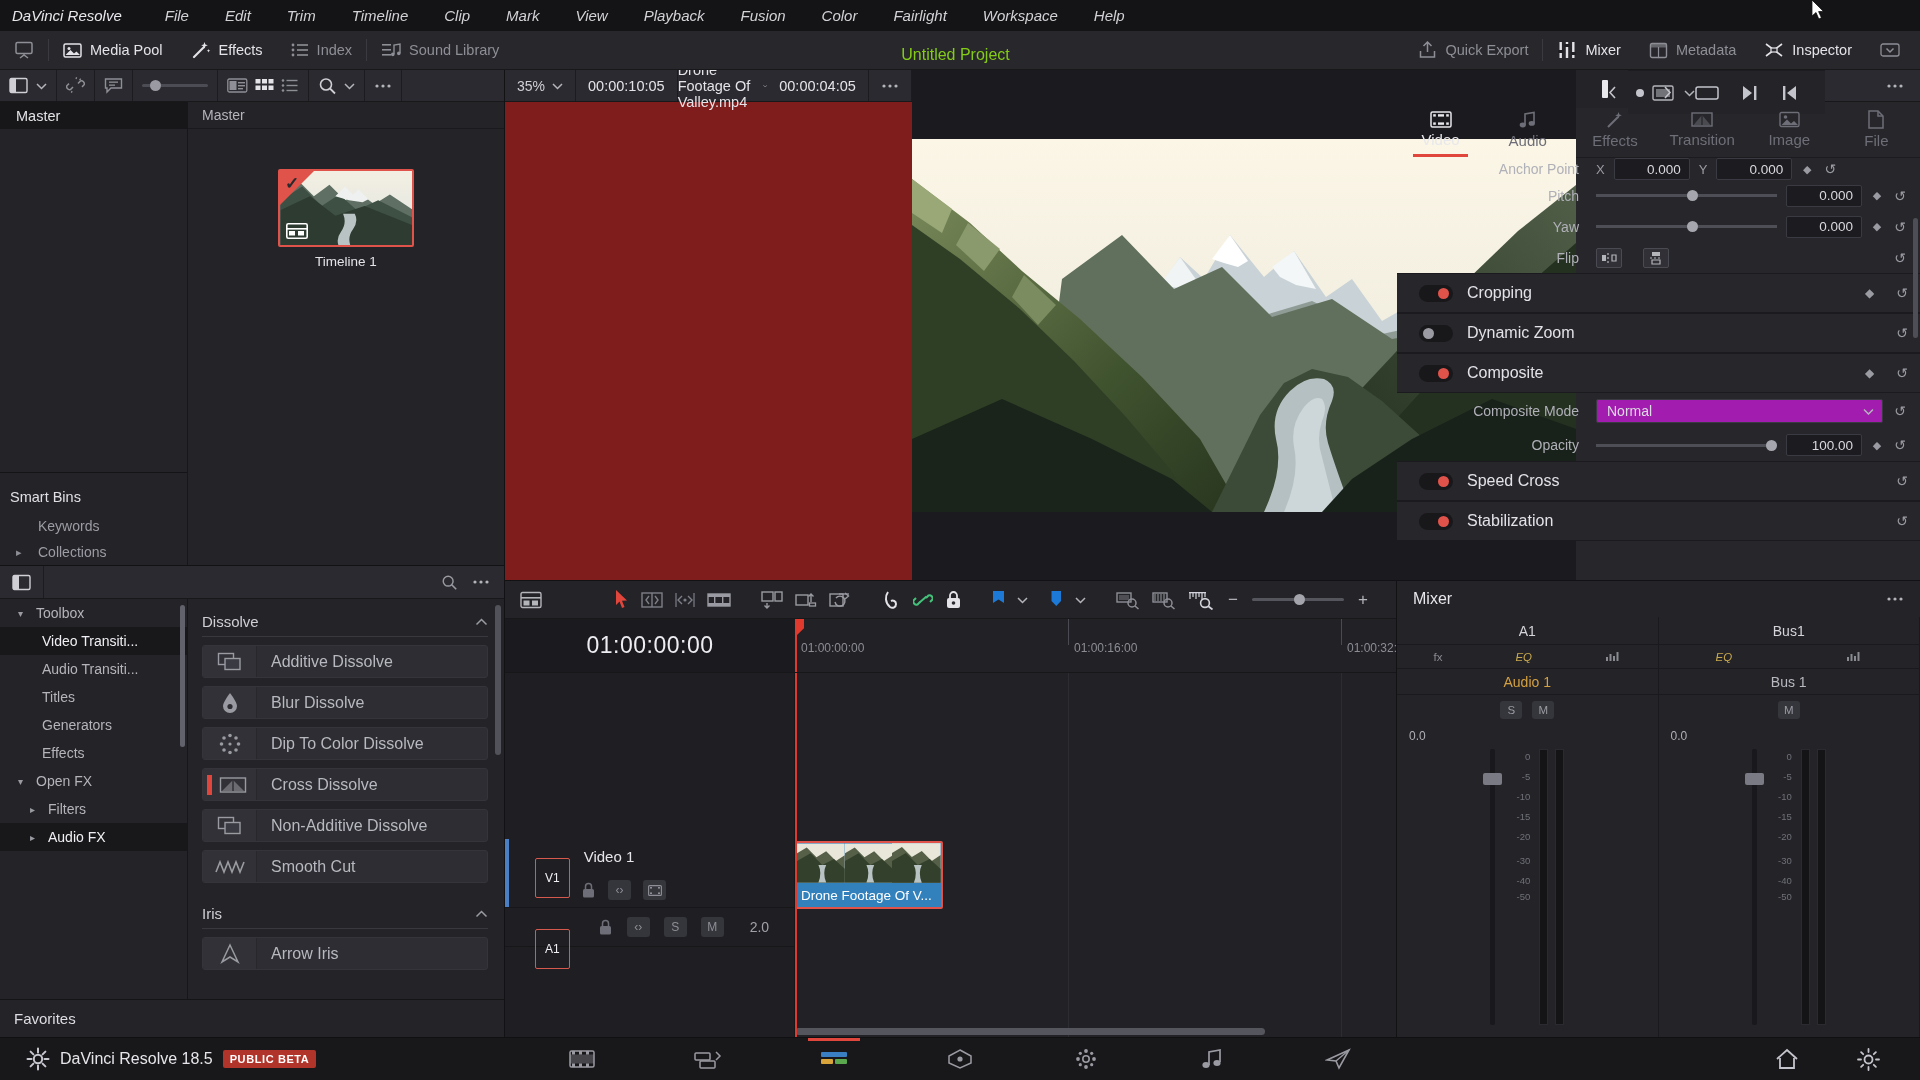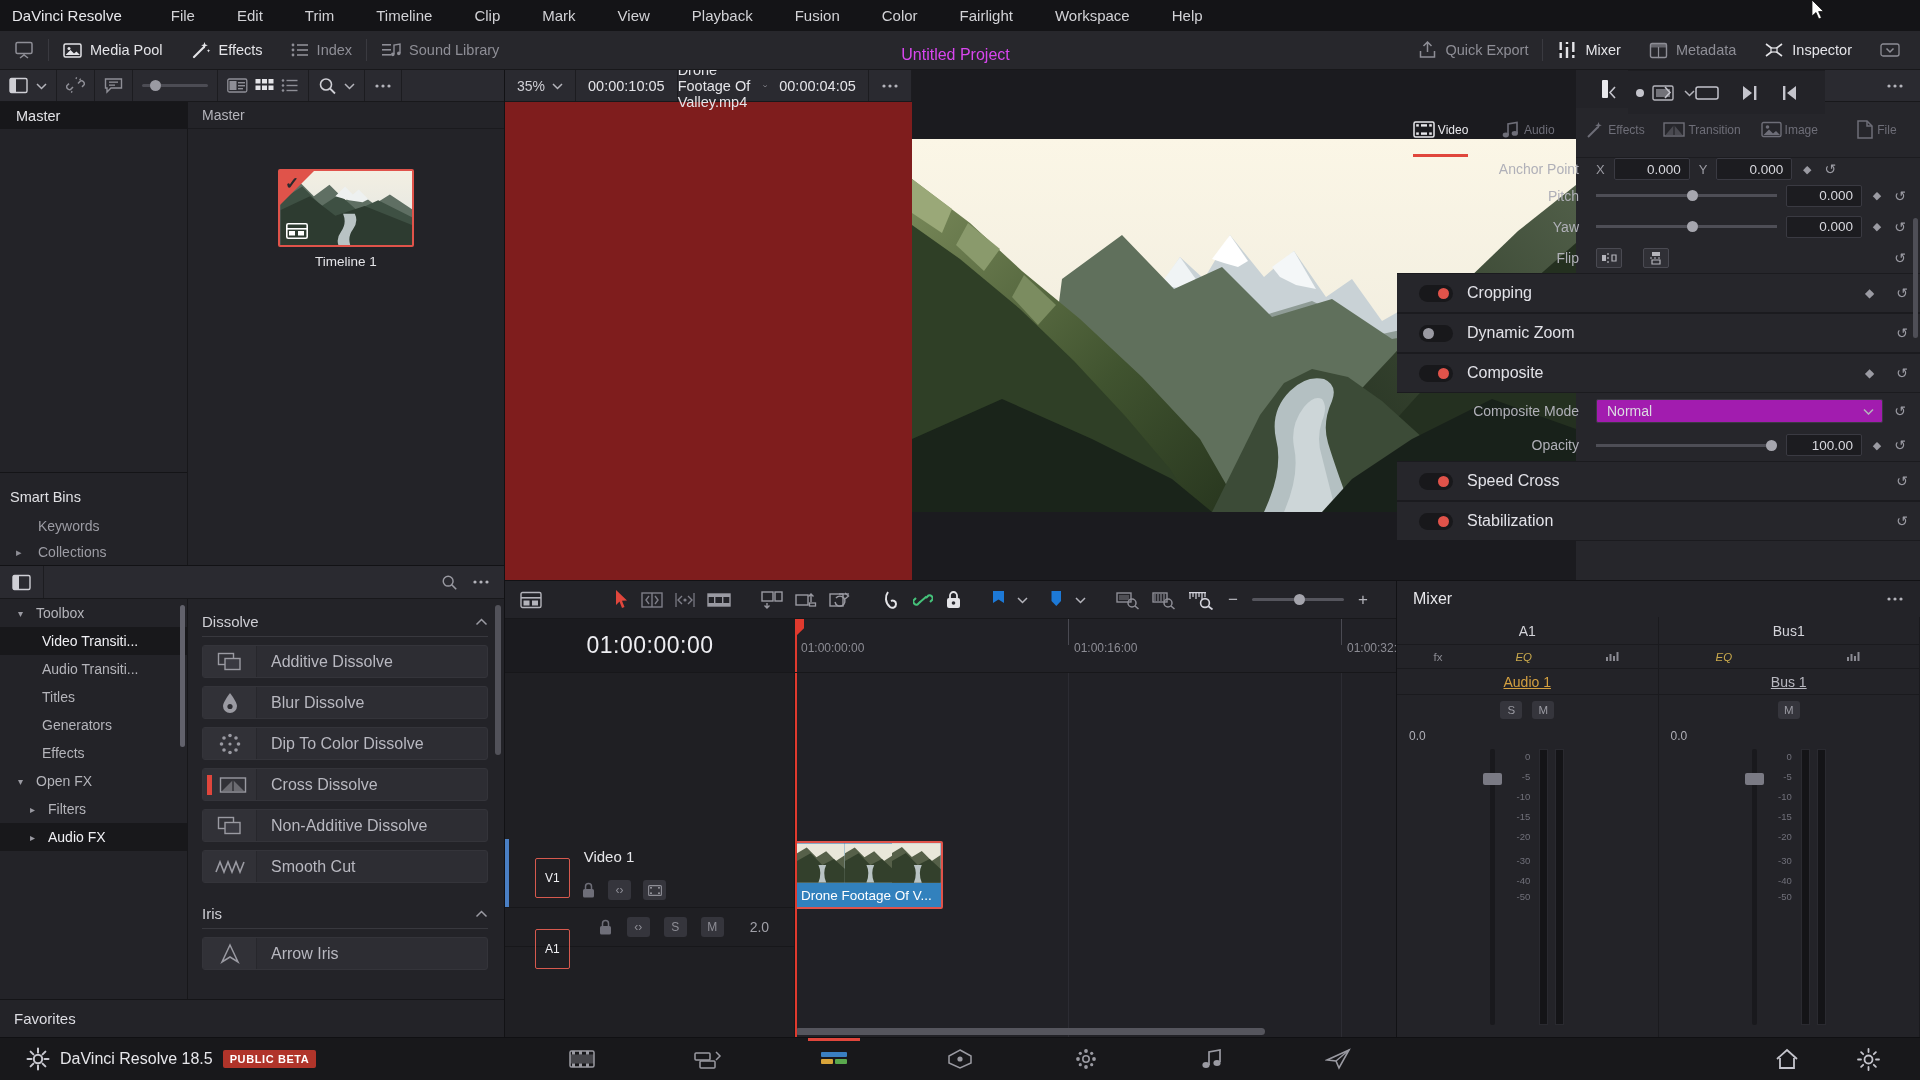--- a/index.html
+++ b/index.html
@@ -9,41 +9,41 @@
     font-family: "Liberation Sans", sans-serif;
     color: #c8c8cc;
     overflow: hidden;
     -webkit-font-smoothing: antialiased;
   }
   .app { width: 1920px; height: 1080px; display: flex; flex-direction: column; background:#1b1b1f; }
 
   
   .menubar {
     height: 31px; background: #141417; display: flex; align-items: center;
-    padding-left: 12px; gap: 16px; flex: 0 0 31px; position: relative;
+    padding-left: 12px; gap: 10px; flex: 0 0 31px; position: relative; font-style: italic;
   }
   .menu-item { font-size: 15px; color: #d2d2d6; padding: 0 13px; line-height: 31px; white-space: nowrap; }
   .menu-item.brand { color: #e8e8ec; padding-left: 0; padding-right: 20px; }
   .cursor-arrow { position: absolute; left: 1812px; top: 0px; width: 14px; height: 20px; pointer-events:none; }
 
   
   .toolbar {
     height: 39px; background: #27272c; display: flex; align-items: center;
     flex: 0 0 39px; border-bottom: 1px solid #18181b; position: relative;
   }
   .tb-left { display: flex; align-items: center; height: 100%; }
   .tb-btn {
     display: flex; align-items: center; gap: 8px; height: 100%;
     padding: 0 14px; color: #8e8e96; font-size: 14.5px; white-space: nowrap;
   }
   .tb-btn.active { color: #e4e4e8; }
   .tb-sep { width: 1px; height: 22px; background: #3a3a40; }
   .tb-title {
     position: absolute; left: 0; right: 9px; text-align: center;
-    font-size: 16px; color: #d946ef; pointer-events: none; margin-top: 9px;
+    font-size: 16px; color: #84cc16; pointer-events: none; margin-top: 9px;
   }
   .tb-right { margin-left: auto; display: flex; align-items: center; height: 100%; padding-right: 6px; }
 
   
   .body { display: flex; flex: 1 1 auto; min-height: 0; }
 
   
   .leftcol { width: 505px; flex: 0 0 505px; display: flex; flex-direction: column; min-height: 0; border-right:1px solid #121215;}
 
   .mp-toolbar {
@@ -154,21 +154,21 @@
   .playhead-flag { position:absolute; top:0; left:-7px; width:16px; height:17px; background:#e03a2e; clip-path: polygon(0 0, 100% 0, 100% 55%, 50% 100%, 0 55%);}
   .tl-hscroll { position:absolute; left:290px; right:0; bottom:2px; height:7px;}
   .tl-hscroll .bar { position:absolute; left:0; width: 470px; height:7px; background:#55555d; border-radius:4px;}
 
   
   .rightcol { width: 524px; flex:0 0 524px; display:flex; flex-direction:column; border-left:1px solid #121215; min-height:0;}
   .insp { flex: 0 0 510px; background:#26262b; display:flex; flex-direction:column; min-height:0;}
   .insp-hdr { height:32px; flex:0 0 32px; background:#2a2a30; display:flex; align-items:center; justify-content:space-between; padding: 0 16px; border-bottom:1px solid #18181b;}
   .insp-title { font-size:14.5px; color:#e8e8ec;}
   .insp-tabs { height:56px; flex:0 0 56px; display:flex; background:#26262b; border-bottom:1px solid #1c1c20;}
-  .insp-tab { flex:1 1 0; display:flex; flex-direction:row; align-items:center; justify-content:center; gap:3px; position:relative; font-size:12px; color:#6e6e78;}
+  .insp-tab { flex:1 1 0; display:flex; flex-direction:column; align-items:center; justify-content:center; gap:3px; position:relative; font-size:15px; color:#6e6e78;}
   .insp-tab.active { color:#e8e8ec; }
   .insp-tab.active::after { content:''; position:absolute; bottom:0; left:18%; right:18%; height:3px; background:#e0463c;}
   .insp-scroll { flex:1 1 auto; overflow:hidden; position:relative;}
   .prow { display:flex; align-items:center; height:31px; padding-right:12px; gap:9px;}
   .plabel { width: 190px; flex:0 0 190px; text-align:right; font-size:14px; color:#b0b0b8; padding-right:8px; white-space:nowrap;}
   .pslider { flex:1 1 auto; height:3px; background:#4e4e56; position:relative; min-width:30px;}
   .pslider .knob { position:absolute; top:-4px; width:11px; height:11px; border-radius:50%; background:#a6a6ae;}
   .pfield { width: 76px; flex:0 0 76px; height:22px; background:#1c1c20; border:1px solid #3a3a42; border-radius:2px; display:flex; align-items:center; justify-content:flex-end; padding-right:8px; font-size:13.5px; color:#d8d8de;}
   .pdiamond { width:12px; flex:0 0 12px; text-align:center; color:#9a9aa2; font-size:11px;}
   .preset { width:16px; flex:0 0 16px; text-align:center; color:#9a9aa2; font-size:14px;}
@@ -185,21 +185,21 @@
 
   
   .mixer { flex:1 1 auto; background:#232328; display:flex; flex-direction:column; min-height:0; border-top:1px solid #121215;}
   .mixer-hdr { height:36px; flex:0 0 36px; display:flex; align-items:center; justify-content:space-between; padding: 0 16px; background:#232328;}
   .mixer-title { font-size:16px; color:#e8e8ec;}
   .mixer-strips { flex:1 1 auto; display:flex; min-height:0;}
   .strip { flex:1 1 0; display:flex; flex-direction:column; border-right:1px solid #1a1a1e; min-width:0;}
   .strip-name { height:28px; display:flex; align-items:center; justify-content:center; font-size:14px; color:#d4d4da; border-bottom:1px solid #1a1a1e;}
   .strip-fx { height:24px; display:flex; align-items:center; justify-content:space-around; font-size:11.5px; color:#8a8a92; border-bottom:1px solid #1a1a1e;}
   .strip-fx .eq { color:#c8a84c; font-style:italic;}
-  .strip-label { height:26px; display:flex; align-items:center; justify-content:center; font-size:14px; border-bottom:1px solid #1a1a1e;text-decoration:underline;}
+  .strip-label { height:26px; display:flex; align-items:center; justify-content:center; font-size:14px; border-bottom:1px solid #1a1a1e;}
   .strip-label.a1 { color:#d4a040;}
   .strip-label.bus { color:#b8b8c0;}
   .strip-sm { height:30px; display:flex; align-items:center; justify-content:center; gap:10px;}
   .sm-btn { width:22px; height:18px; border-radius:3px; background:#35353c; display:flex; align-items:center; justify-content:center; font-size:11.5px; color:#9a9aa2;}
   .strip-val { height:22px; display:flex; align-items:center; padding-left:12px; font-size:12px; color:#b0b0b8;}
   .strip-meter { flex:1 1 auto; display:flex; justify-content:center; gap:7px; padding: 2px 0 12px 0; min-height:0;}
   .fader-rail { width:5px; background:#19191d; position:relative; border-radius:2px;}
   .fader-cap { position:absolute; left:-7px; top: 24px; width:19px; height:12px; background:#7a7a84; border-radius:2px;}
   .scale { width:30px; position:relative; font-size:9.5px; color:#70707a;}
   .scale span { position:absolute; right:2px;}

